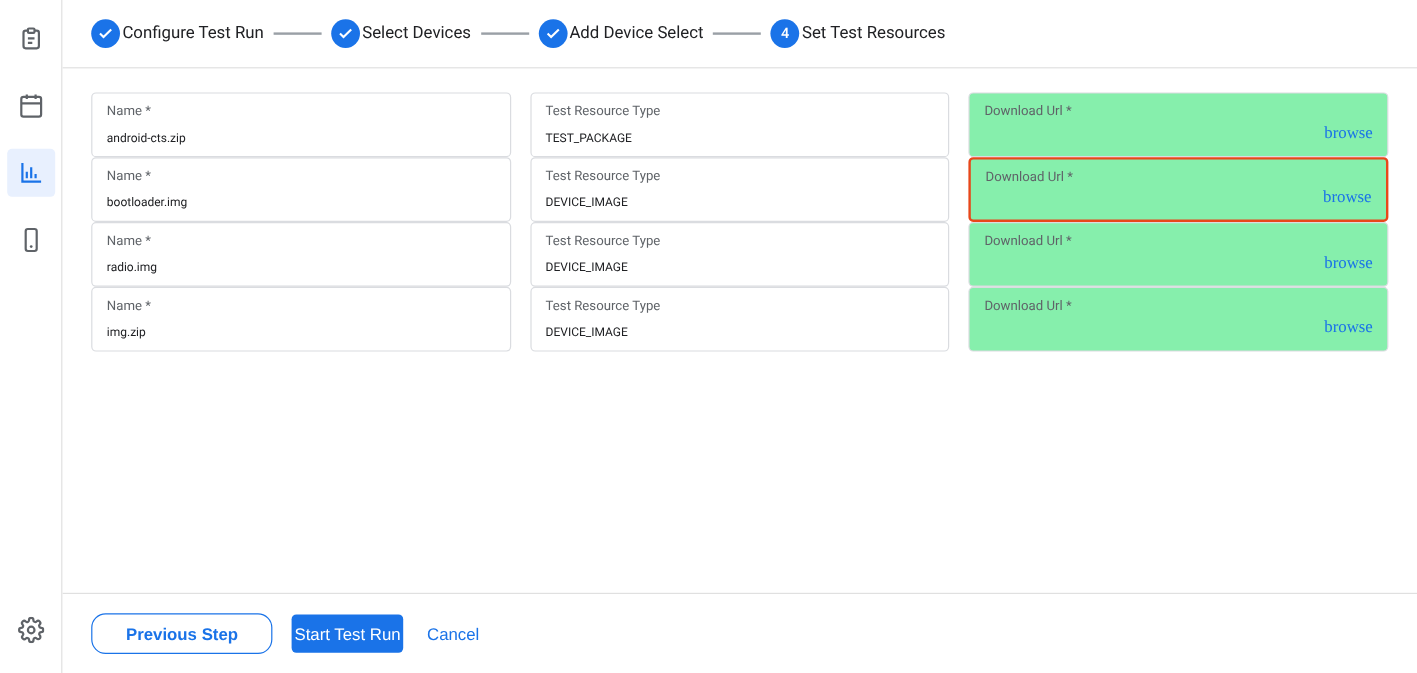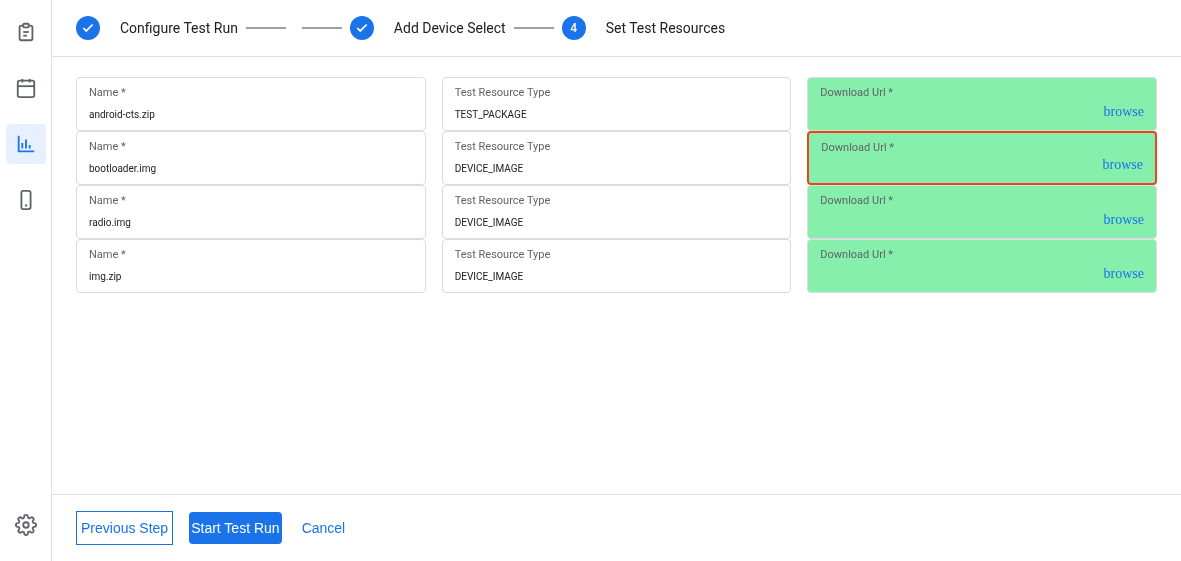--- a/index.html
+++ b/index.html
@@ -76,21 +76,21 @@
     .stepper {
       padding: 16px 24px;
       border-bottom: 1px solid #e0e0e0;
       display: flex;
       align-items: center;
       gap: 0;
     }
     .step {
       display: flex;
       align-items: center;
-      gap: 20px;
+      gap: 2px;
     }
     .step-circle {
       width: 24px;
       height: 24px;
       border-radius: 50%;
       background: #1a73e8;
       color: #fff;
       font-size: 12px;
       display: flex;
       align-items: center;
@@ -187,23 +187,23 @@
       border-top: 1px solid #e0e0e0;
       display: flex;
       align-items: center;
       gap: 16px;
     }
     .btn-previous {
       background: #fff;
       border: 1px solid #1a73e8;
       color: #1a73e8;
       font-size: 14px;
-      font-weight: 400;
-      padding: 8px 4px;
-      border-radius: 0;
+      font-weight: 700;
+      padding: 8px 28px;
+      border-radius: 12px;
       cursor: pointer;
     }
     .btn-start {
       background: #1a73e8;
       border: none;
       color: #fff;
       font-size: 14px;
       font-weight: 500;
       padding: 8px 2px;
       border-radius: 4px;
@@ -269,20 +269,28 @@
   <div class="stepper">
     <div class="step">
       <div class="step-circle">
         <svg width="14" height="14" viewBox="0 0 24 24" fill="none" stroke="white" stroke-width="3">
           <polyline points="20 6 9 17 4 12"></polyline>
         </svg>
       </div>
       <span class="step-label">Configure Test Run</span>
     </div>
     <div class="step-connector"></div>
+    <div class="step">
+      <div class="step-circle">
+        <svg width="14" height="14" viewBox="0 0 24 24" fill="none" stroke="white" stroke-width="3">
+          <polyline points="20 6 9 17 4 12"></polyline>
+        </svg>
+      </div>
+      <span class="step-label">Select Devices</span>
+    </div>
     <div class="step-connector"></div>
     <div class="step">
       <div class="step-circle">
         <svg width="14" height="14" viewBox="0 0 24 24" fill="none" stroke="white" stroke-width="3">
           <polyline points="20 6 9 17 4 12"></polyline>
         </svg>
       </div>
       <span class="step-label">Add Device Select</span>
     </div>
     <div class="step-connector"></div>

